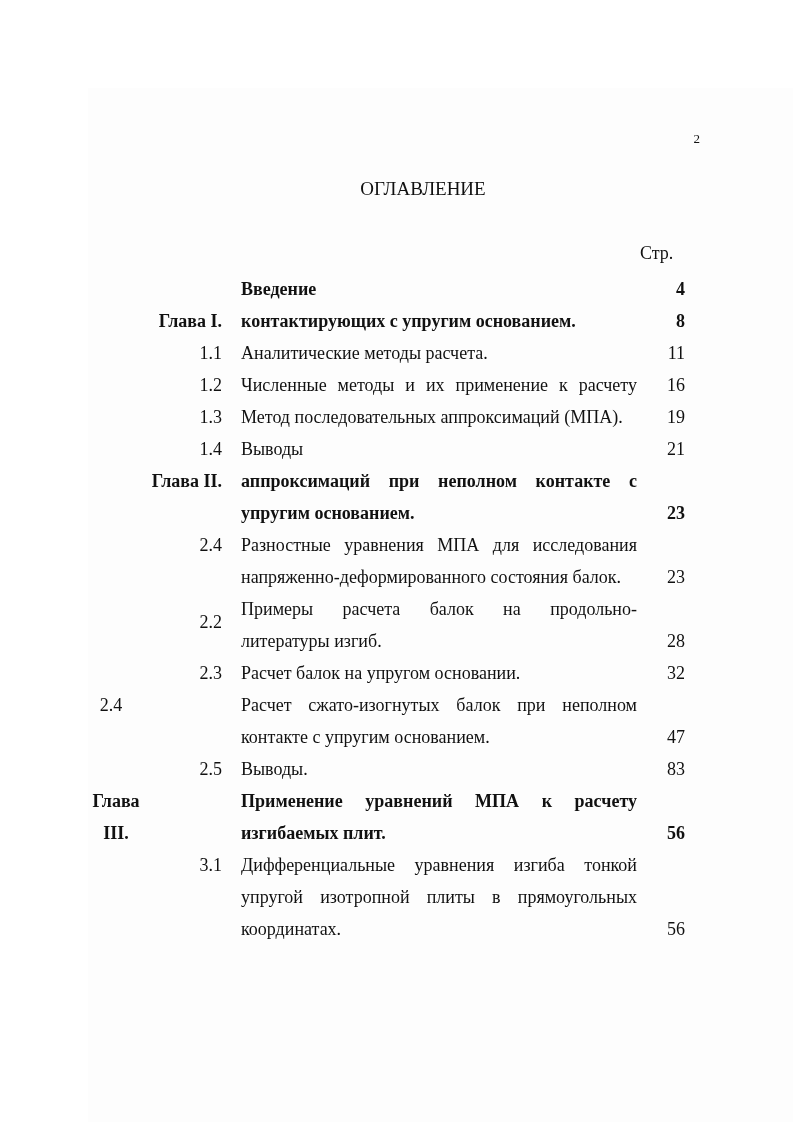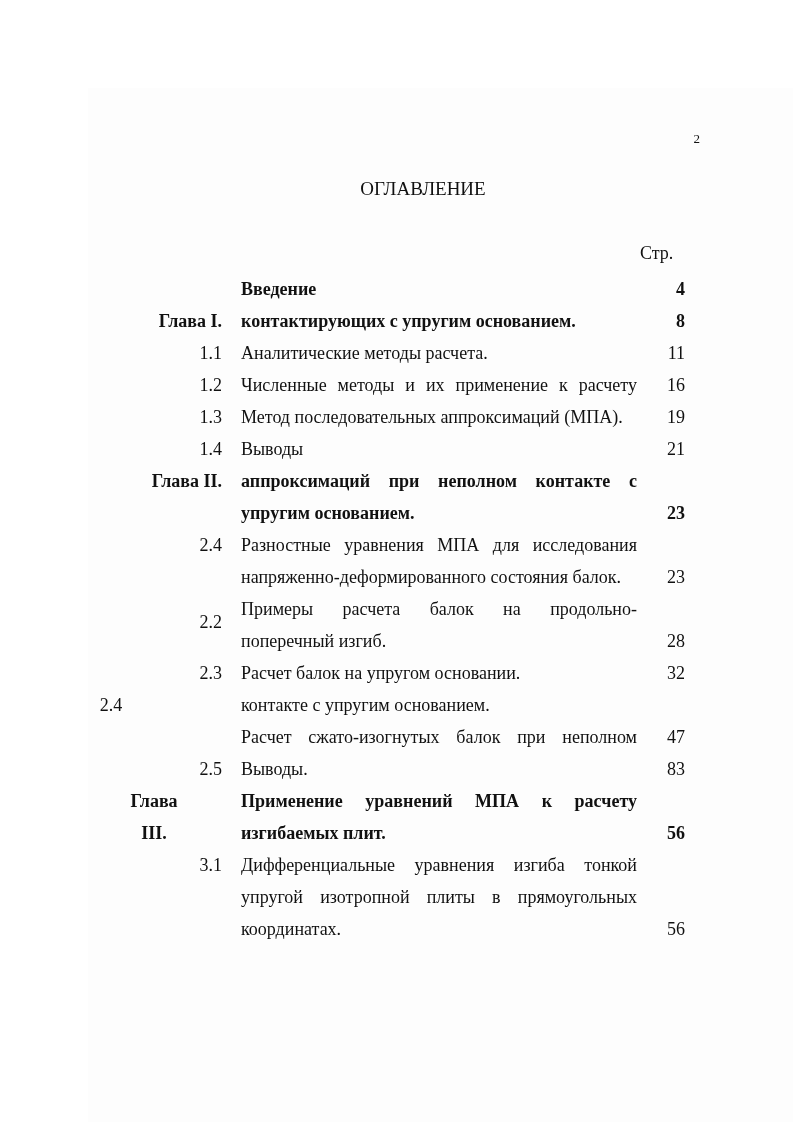--- a/index.html
+++ b/index.html
@@ -68,21 +68,21 @@
       box-sizing: border-box;
       padding-right: 0;
       white-space: nowrap;
     }
     .toc-label.stack {
       text-align: center;
       align-self: stretch;
       display: flex;
       flex-direction: column;
       justify-content: flex-start;
-      padding-left: 118px;
+      padding-left: 80px;
       padding-right: 0;
     }
     .toc-label.stack span {
       display: block;
       text-align: center;
       width: 72px;
     }
     .toc-text {
       width: 396px;
       flex: 0 0 396px;
@@ -184,38 +184,38 @@
       <span class="ln">Разностные уравнения МПА для исследования</span>
       <span class="ln last">напряженно-деформированного состояния балок.</span>
     </div>
     <div class="toc-page">23</div>
   </div>
 
   <div class="toc-row">
     <div class="toc-label" style="align-self:flex-start;margin-top:13px;">2.2</div>
     <div class="toc-text">
       <span class="ln">Примеры расчета балок на продольно-</span>
-      <span class="ln last">поперечный изгиб.</span>
+      <span class="ln last">литературы изгиб.</span>
     </div>
     <div class="toc-page">28</div>
   </div>
 
   <div class="toc-row">
     <div class="toc-label">2.3</div>
     <div class="toc-text">
       <span class="ln last">Расчет балок на упругом основании.</span>
     </div>
     <div class="toc-page">32</div>
   </div>
 
   <div class="toc-row">
     <div class="toc-label" style="align-self:flex-start;text-align:center;">2.4</div>
     <div class="toc-text">
+      <span class="ln">Расчет сжато-изогнутых балок при неполном</span>
       <span class="ln last">контакте с упругим основанием.</span>
-      <span class="ln">Расчет сжато-изогнутых балок при неполном</span>
     </div>
     <div class="toc-page">47</div>
   </div>
 
   <div class="toc-row">
     <div class="toc-label">2.5</div>
     <div class="toc-text">
       <span class="ln last">Выводы.</span>
     </div>
     <div class="toc-page">83</div>

